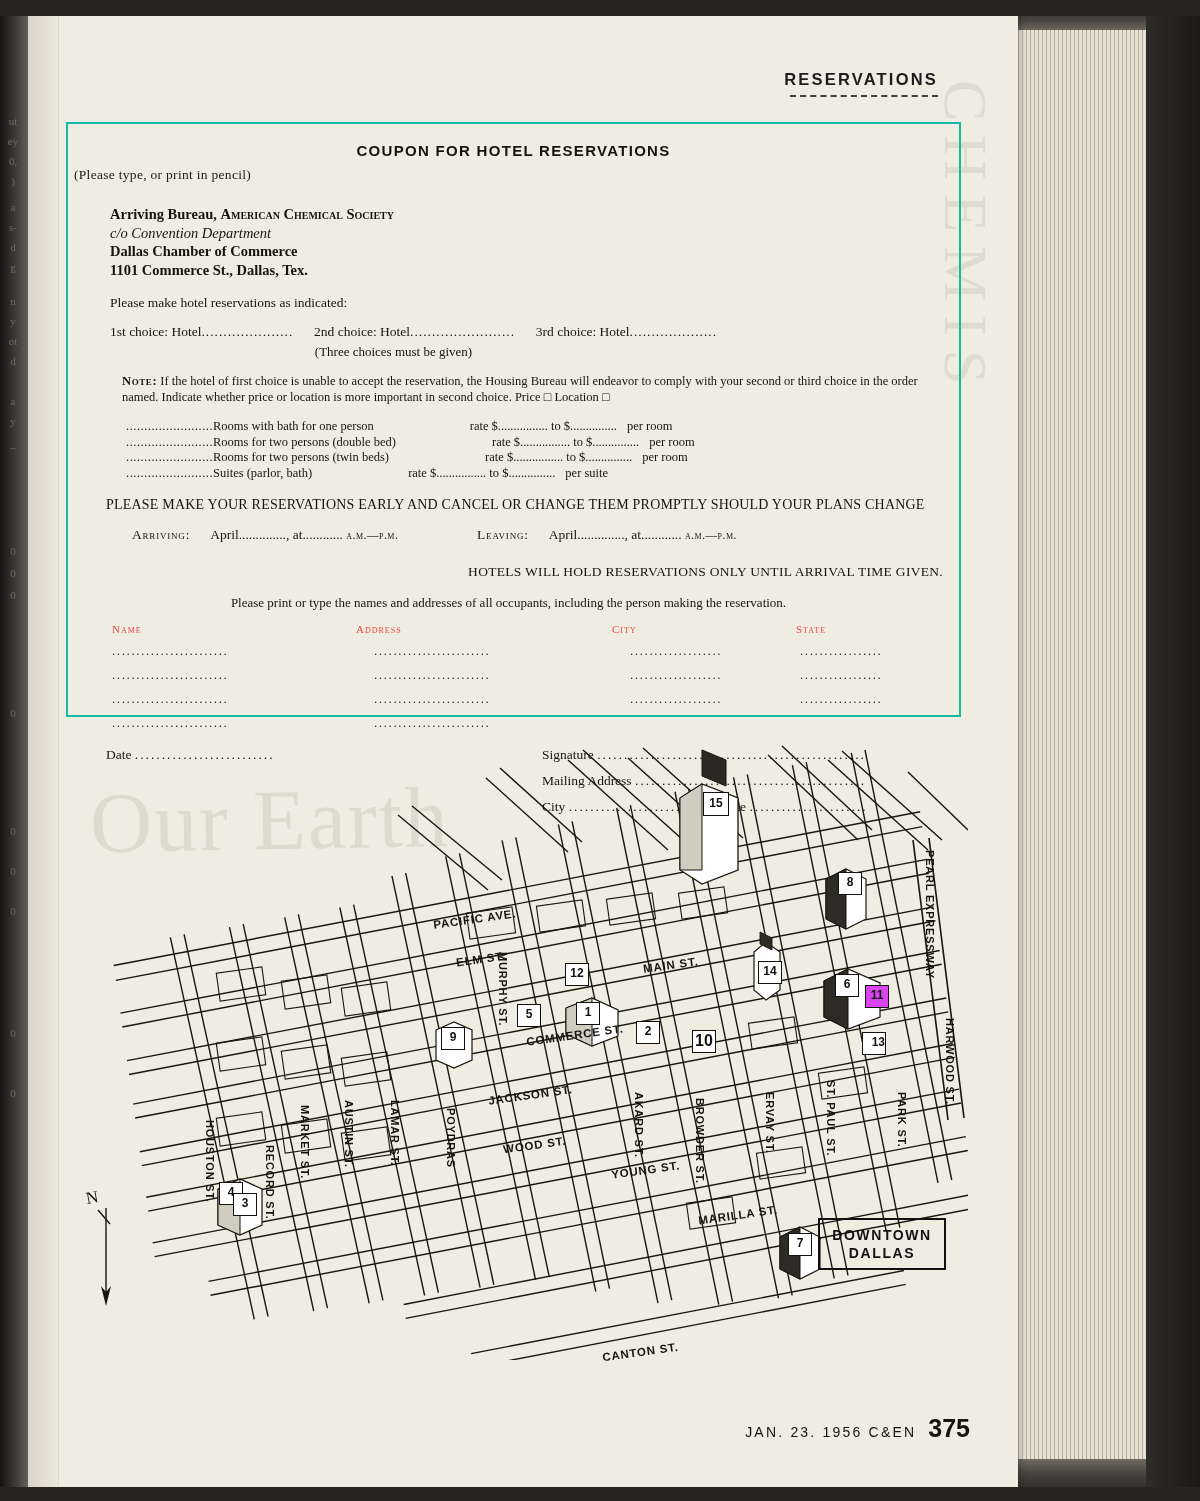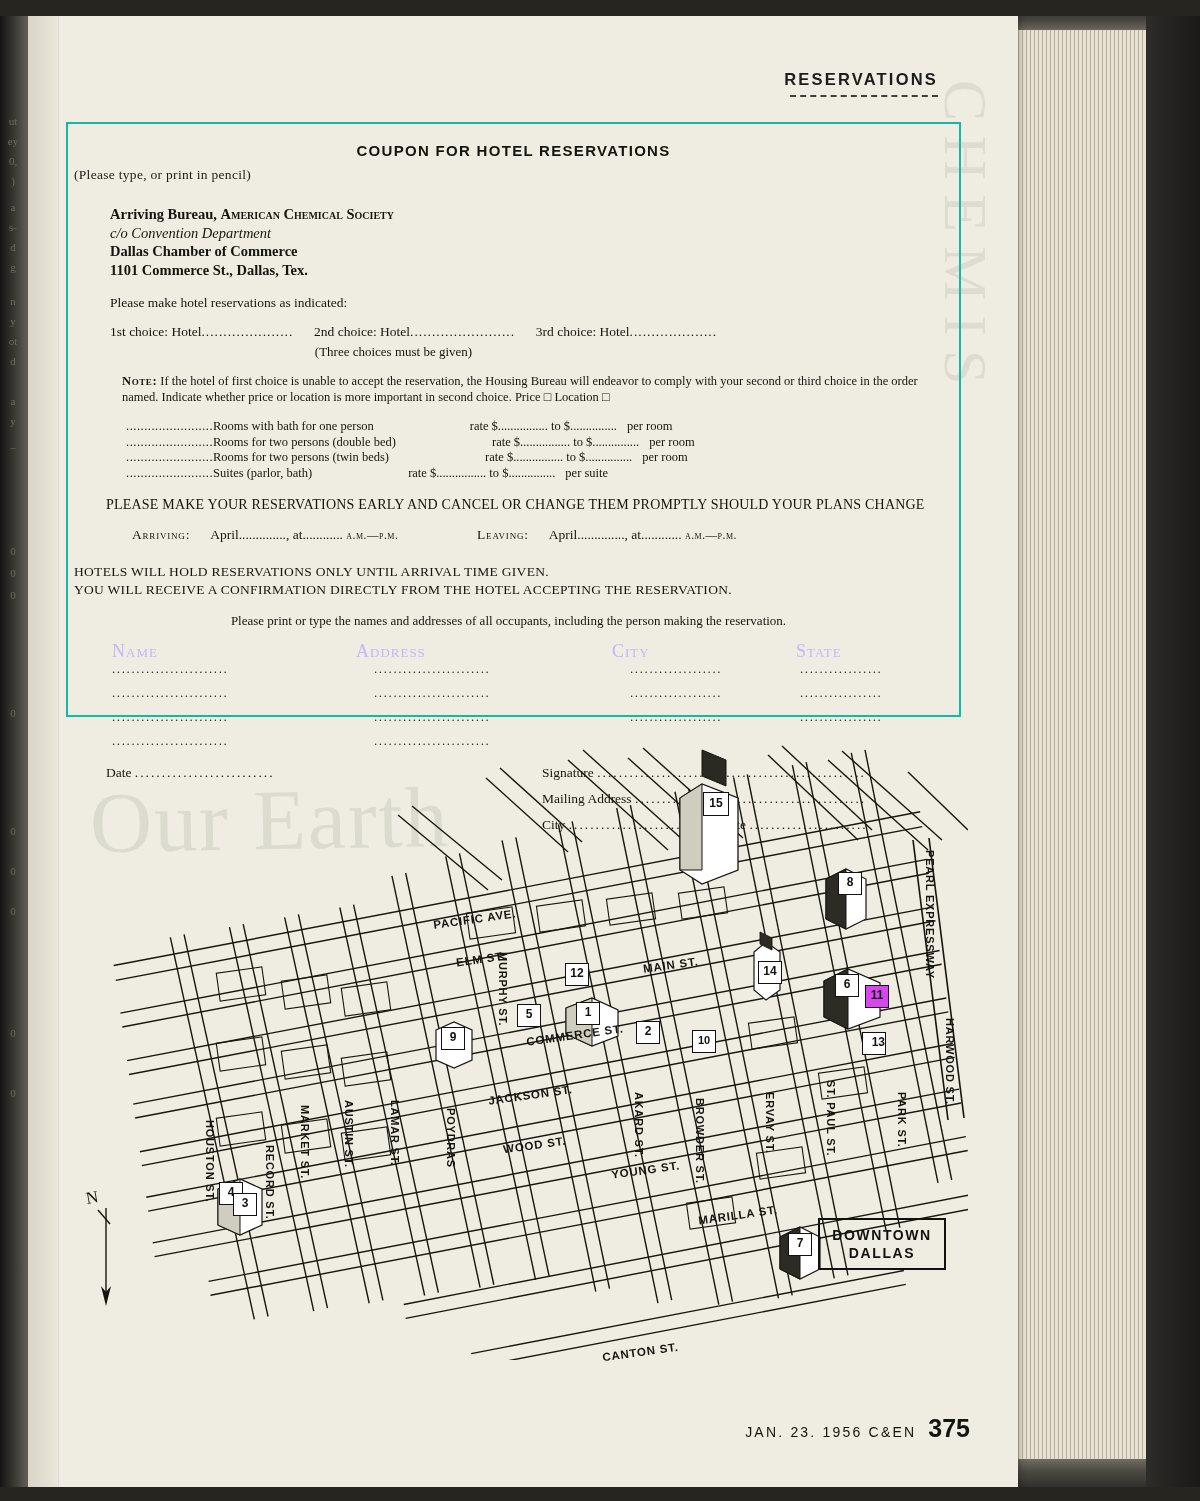--- a/index.html
+++ b/index.html
@@ -227,42 +227,42 @@
     margin: 14px 0 0 58px;
     font-size: 13.5px;
     color: #15150f;
     white-space: nowrap;
   }
   .arrive .cap { font-variant: small-caps; letter-spacing: .8px; }
   .small-caps-ap { font-variant: small-caps; font-size: 11.5px; letter-spacing: .5px; }
 
   .hold {
     margin: 20px 0 0 0;
-    text-align: left;
+    text-align: right;
     font-size: 13.5px;
     line-height: 18px;
     letter-spacing: .3px;
     color: #15150f;
     padding-right: 10px;
   }
   .please-print {
     margin: 14px 0 0 0;
     text-align: center;
     font-size: 13px;
     color: #15150f;
     padding-right: 10px;
   }
   .tbl-head {
     margin: 12px 0 0 0;
     position: relative;
     height: 20px;
-    font-size: 18px;
+    font-size: 11px;
     font-variant: small-caps;
     letter-spacing: 1px;
-    color: #c4b5fd;
+    color: #ef4444;
   }
   .tbl-head span { position: absolute; }
   .dotrow {
     position: relative;
     height: 24px;
     font-size: 13px;
     color: #2a2a22;
     letter-spacing: 1.6px;
   }
   .dotrow span { position: absolute; white-space: nowrap; }
@@ -435,21 +435,20 @@
           <span class="small-caps-ap">a.m.—p.m.</span>
           <span style="display:inline-block;width:72px;"></span>
           <span class="cap">Leaving:</span>
           <span style="display:inline-block;width:14px;"></span>
           <span>April..............,  at............</span>
           <span class="small-caps-ap">a.m.—p.m.</span>
         </div>
 
         <div class="hold">
           <div>HOTELS WILL HOLD RESERVATIONS ONLY UNTIL ARRIVAL TIME GIVEN.</div>
-          <div>YOU WILL RECEIVE A CONFIRMATION DIRECTLY FROM THE HOTEL ACCEPTING THE RESERVATION.</div>
         </div>
 
         <div class="please-print">Please print or type the names and addresses of all occupants, including the person making the reservation.</div>
 
         <div class="tbl-head">
           <span style="left:38px;">Name</span>
           <span style="left:282px;">Address</span>
           <span style="left:538px;">City</span>
           <span style="left:722px;">State</span>
         </div>
@@ -665,21 +664,21 @@
         <div style="position:absolute;left:635px;top:72px;width:24px;height:22px;border:1.6px solid #111;background:#fff;text-align:center;line-height:20px;font-family:'Liberation Sans',sans-serif;font-size:12px;font-weight:bold;color:#111;">15</div>
         <div style="position:absolute;left:770px;top:152px;width:22px;height:21px;border:1.6px solid #111;background:#fff;text-align:center;line-height:19px;font-family:'Liberation Sans',sans-serif;font-size:12px;font-weight:bold;color:#111;">8</div>
         <div style="position:absolute;left:497px;top:243px;width:22px;height:21px;border:1.6px solid #111;background:#fff;text-align:center;line-height:19px;font-family:'Liberation Sans',sans-serif;font-size:12px;font-weight:bold;color:#111;">12</div>
         <div style="position:absolute;left:690px;top:241px;width:22px;height:21px;border:1.6px solid #111;background:#fff;text-align:center;line-height:19px;font-family:'Liberation Sans',sans-serif;font-size:12px;font-weight:bold;color:#111;">14</div>
         <div style="position:absolute;left:767px;top:254px;width:22px;height:21px;border:1.6px solid #111;background:#fff;text-align:center;line-height:19px;font-family:'Liberation Sans',sans-serif;font-size:12px;font-weight:bold;color:#111;">6</div>
         <div style="position:absolute;left:797px;top:265px;width:22px;height:21px;border:1.6px solid #111;background:#d946ef;text-align:center;line-height:19px;font-family:'Liberation Sans',sans-serif;font-size:12px;font-weight:bold;color:#111;">11</div>
         <div style="position:absolute;left:508px;top:282px;width:22px;height:21px;border:1.6px solid #111;background:#fff;text-align:center;line-height:19px;font-family:'Liberation Sans',sans-serif;font-size:12px;font-weight:bold;color:#111;">1</div>
         <div style="position:absolute;left:449px;top:284px;width:22px;height:21px;border:1.6px solid #111;background:#fff;text-align:center;line-height:19px;font-family:'Liberation Sans',sans-serif;font-size:12px;font-weight:bold;color:#111;">5</div>
         <div style="position:absolute;left:373px;top:307px;width:22px;height:21px;border:1.6px solid #111;background:#fff;text-align:center;line-height:19px;font-family:'Liberation Sans',sans-serif;font-size:12px;font-weight:bold;color:#111;">9</div>
         <div style="position:absolute;left:568px;top:301px;width:22px;height:21px;border:1.6px solid #111;background:#fff;text-align:center;line-height:19px;font-family:'Liberation Sans',sans-serif;font-size:12px;font-weight:bold;color:#111;">2</div>
-        <div style="position:absolute;left:624px;top:310px;width:22px;height:21px;border:1.6px solid #111;background:#fff;text-align:center;line-height:19px;font-family:'Liberation Sans',sans-serif;font-size:11px;font-weight:bold;color:#111;">10</div>
+        <div style="position:absolute;left:624px;top:310px;width:22px;height:21px;border:1.6px solid #111;background:#fff;text-align:center;line-height:19px;font-family:'Liberation Sans',sans-serif;font-size:16px;font-weight:bold;color:#111;">10</div>
         <div style="position:absolute;left:794px;top:312px;width:22px;height:21px;border:1.6px solid #111;background:#fff;text-align:right;line-height:19px;font-family:'Liberation Sans',sans-serif;font-size:12px;font-weight:bold;color:#111;">13</div>
         <div style="position:absolute;left:151px;top:462px;width:22px;height:21px;border:1.6px solid #111;background:#fff;text-align:center;line-height:19px;font-family:'Liberation Sans',sans-serif;font-size:12px;font-weight:bold;color:#111;">4</div>
         <div style="position:absolute;left:165px;top:473px;width:22px;height:21px;border:1.6px solid #111;background:#fff;text-align:center;line-height:19px;font-family:'Liberation Sans',sans-serif;font-size:12px;font-weight:bold;color:#111;">3</div>
         <div style="position:absolute;left:720px;top:513px;width:22px;height:21px;border:1.6px solid #111;background:#fff;text-align:center;line-height:19px;font-family:'Liberation Sans',sans-serif;font-size:12px;font-weight:bold;color:#111;">7</div>
       </div>
 
       <div style="position:absolute;left:18px;top:468px;width:40px;height:120px;">
         <div style="position:absolute;left:0;top:0;font-family:'Liberation Serif',serif;font-size:17px;color:#15150f;transform:rotate(-10deg);">N</div>
         <svg width="40" height="110" style="position:absolute;left:2px;top:14px;">
           <path d="M18 6 L18 100" stroke="#15150f" stroke-width="1.4" fill="none"></path>

